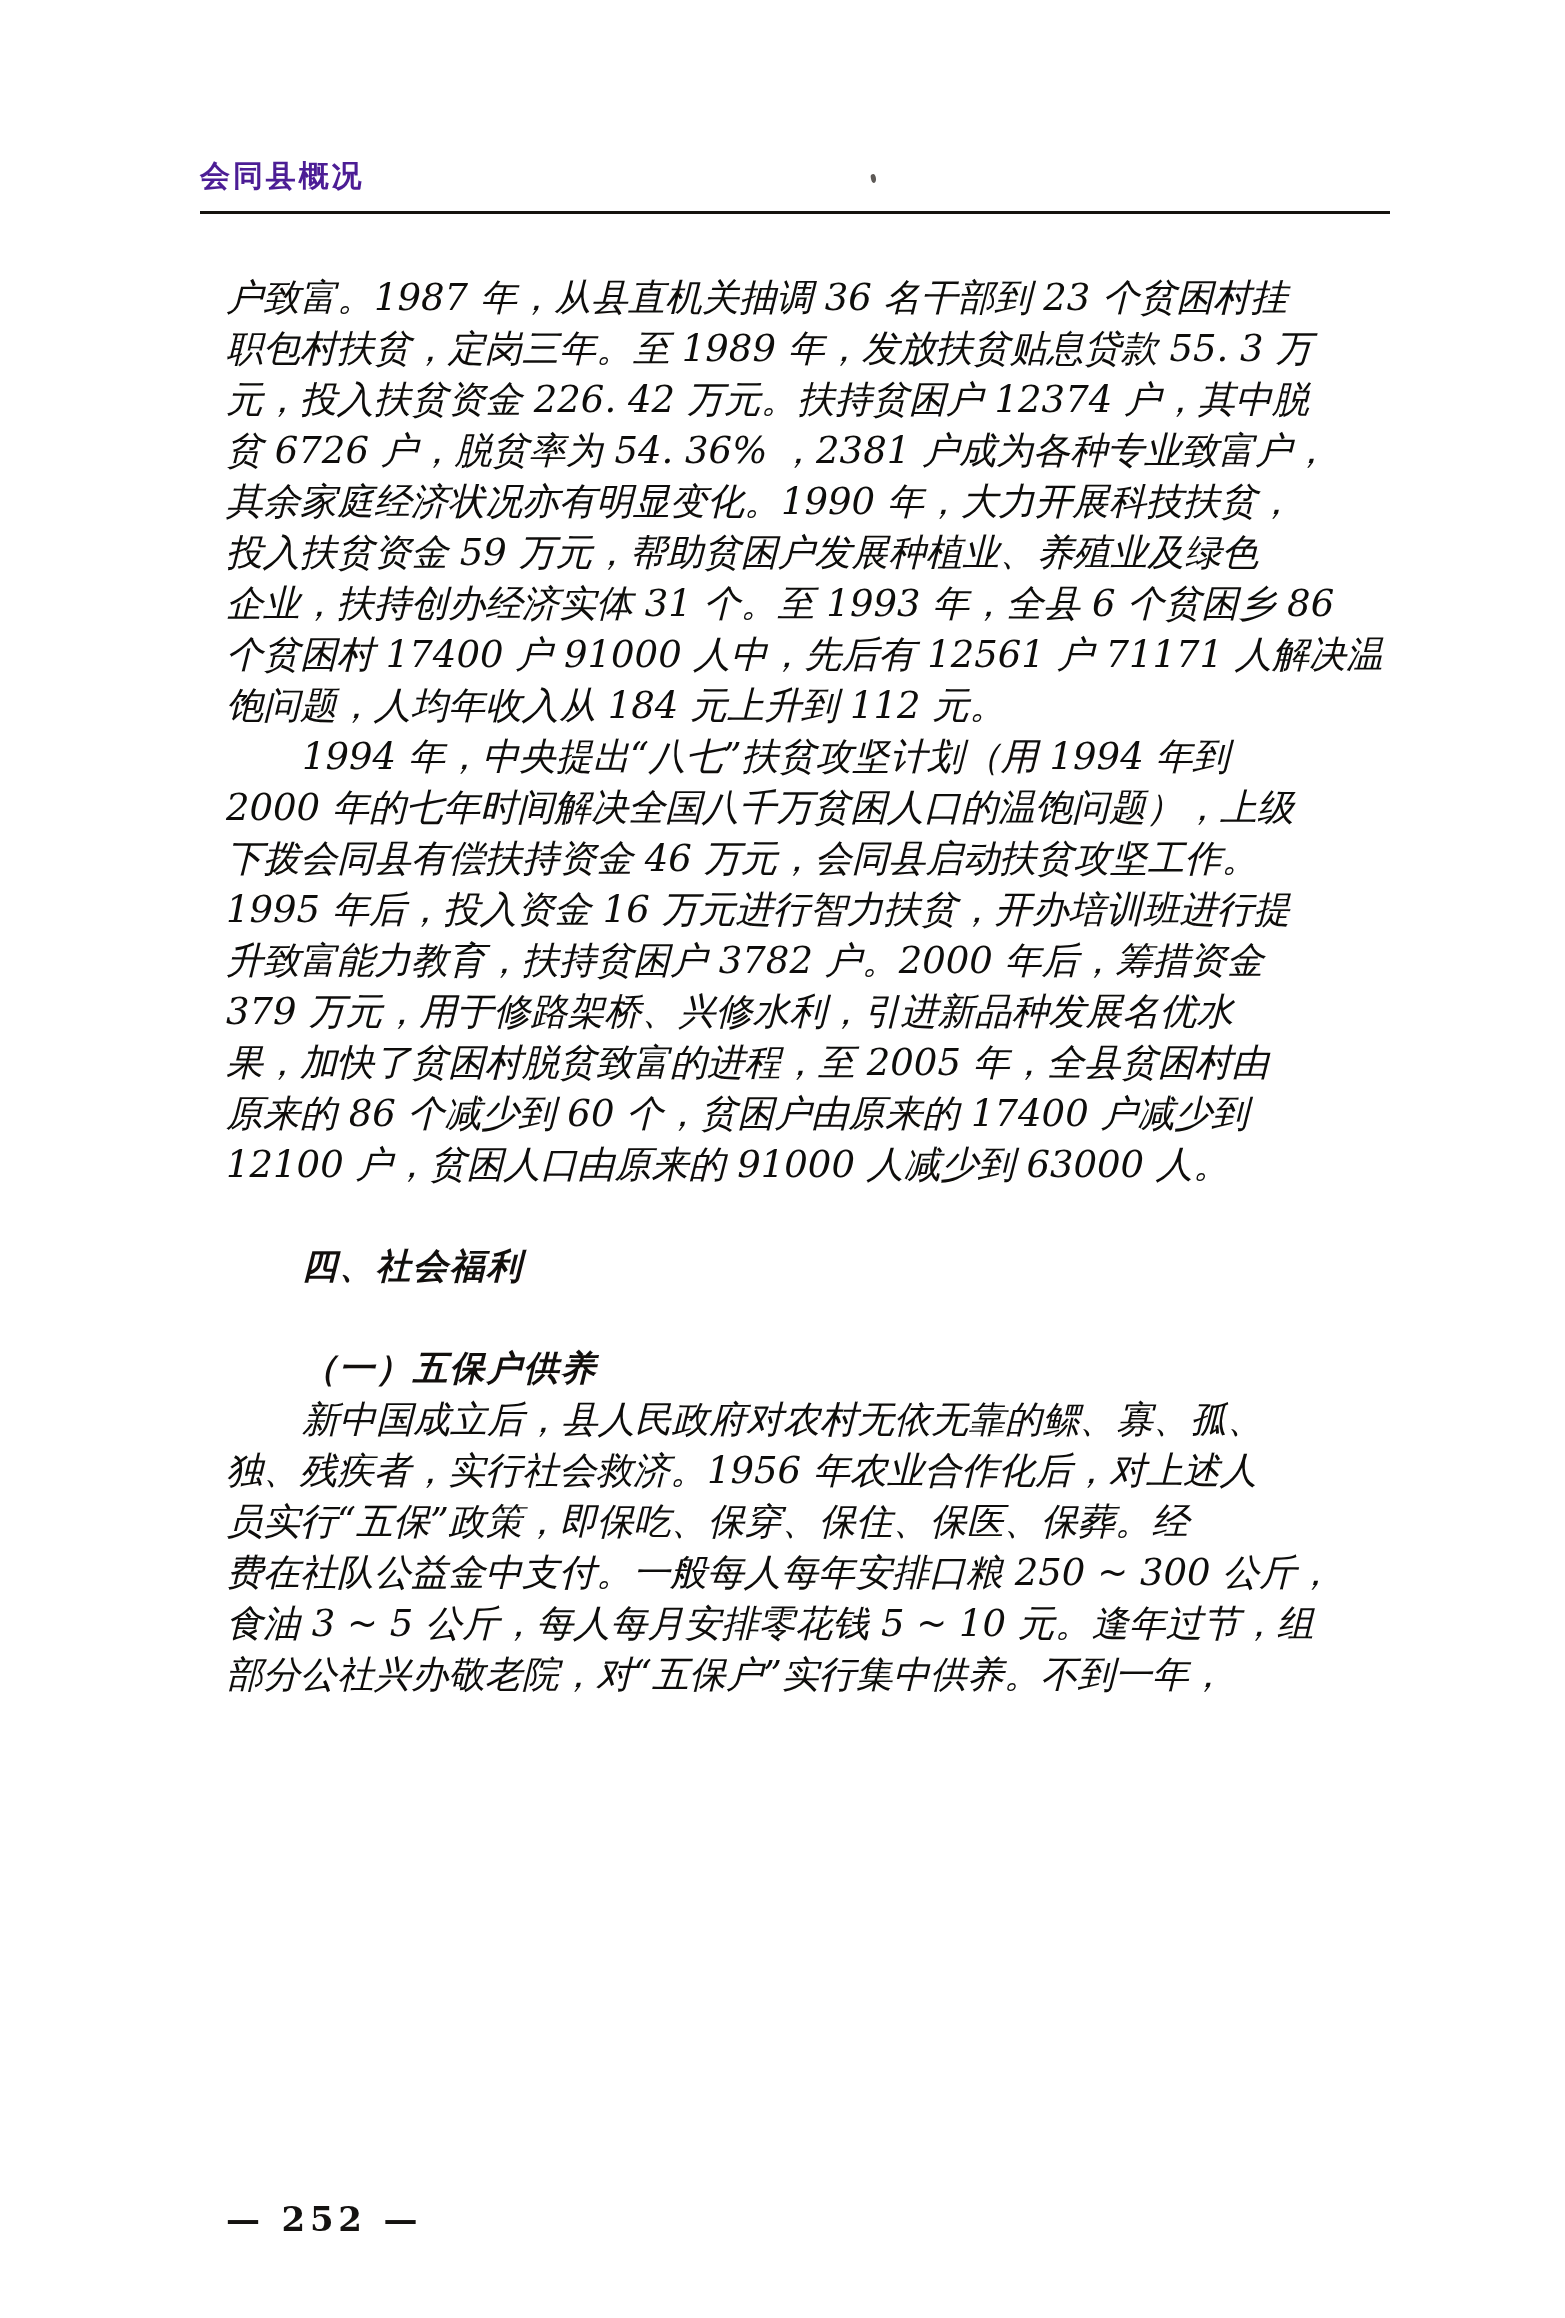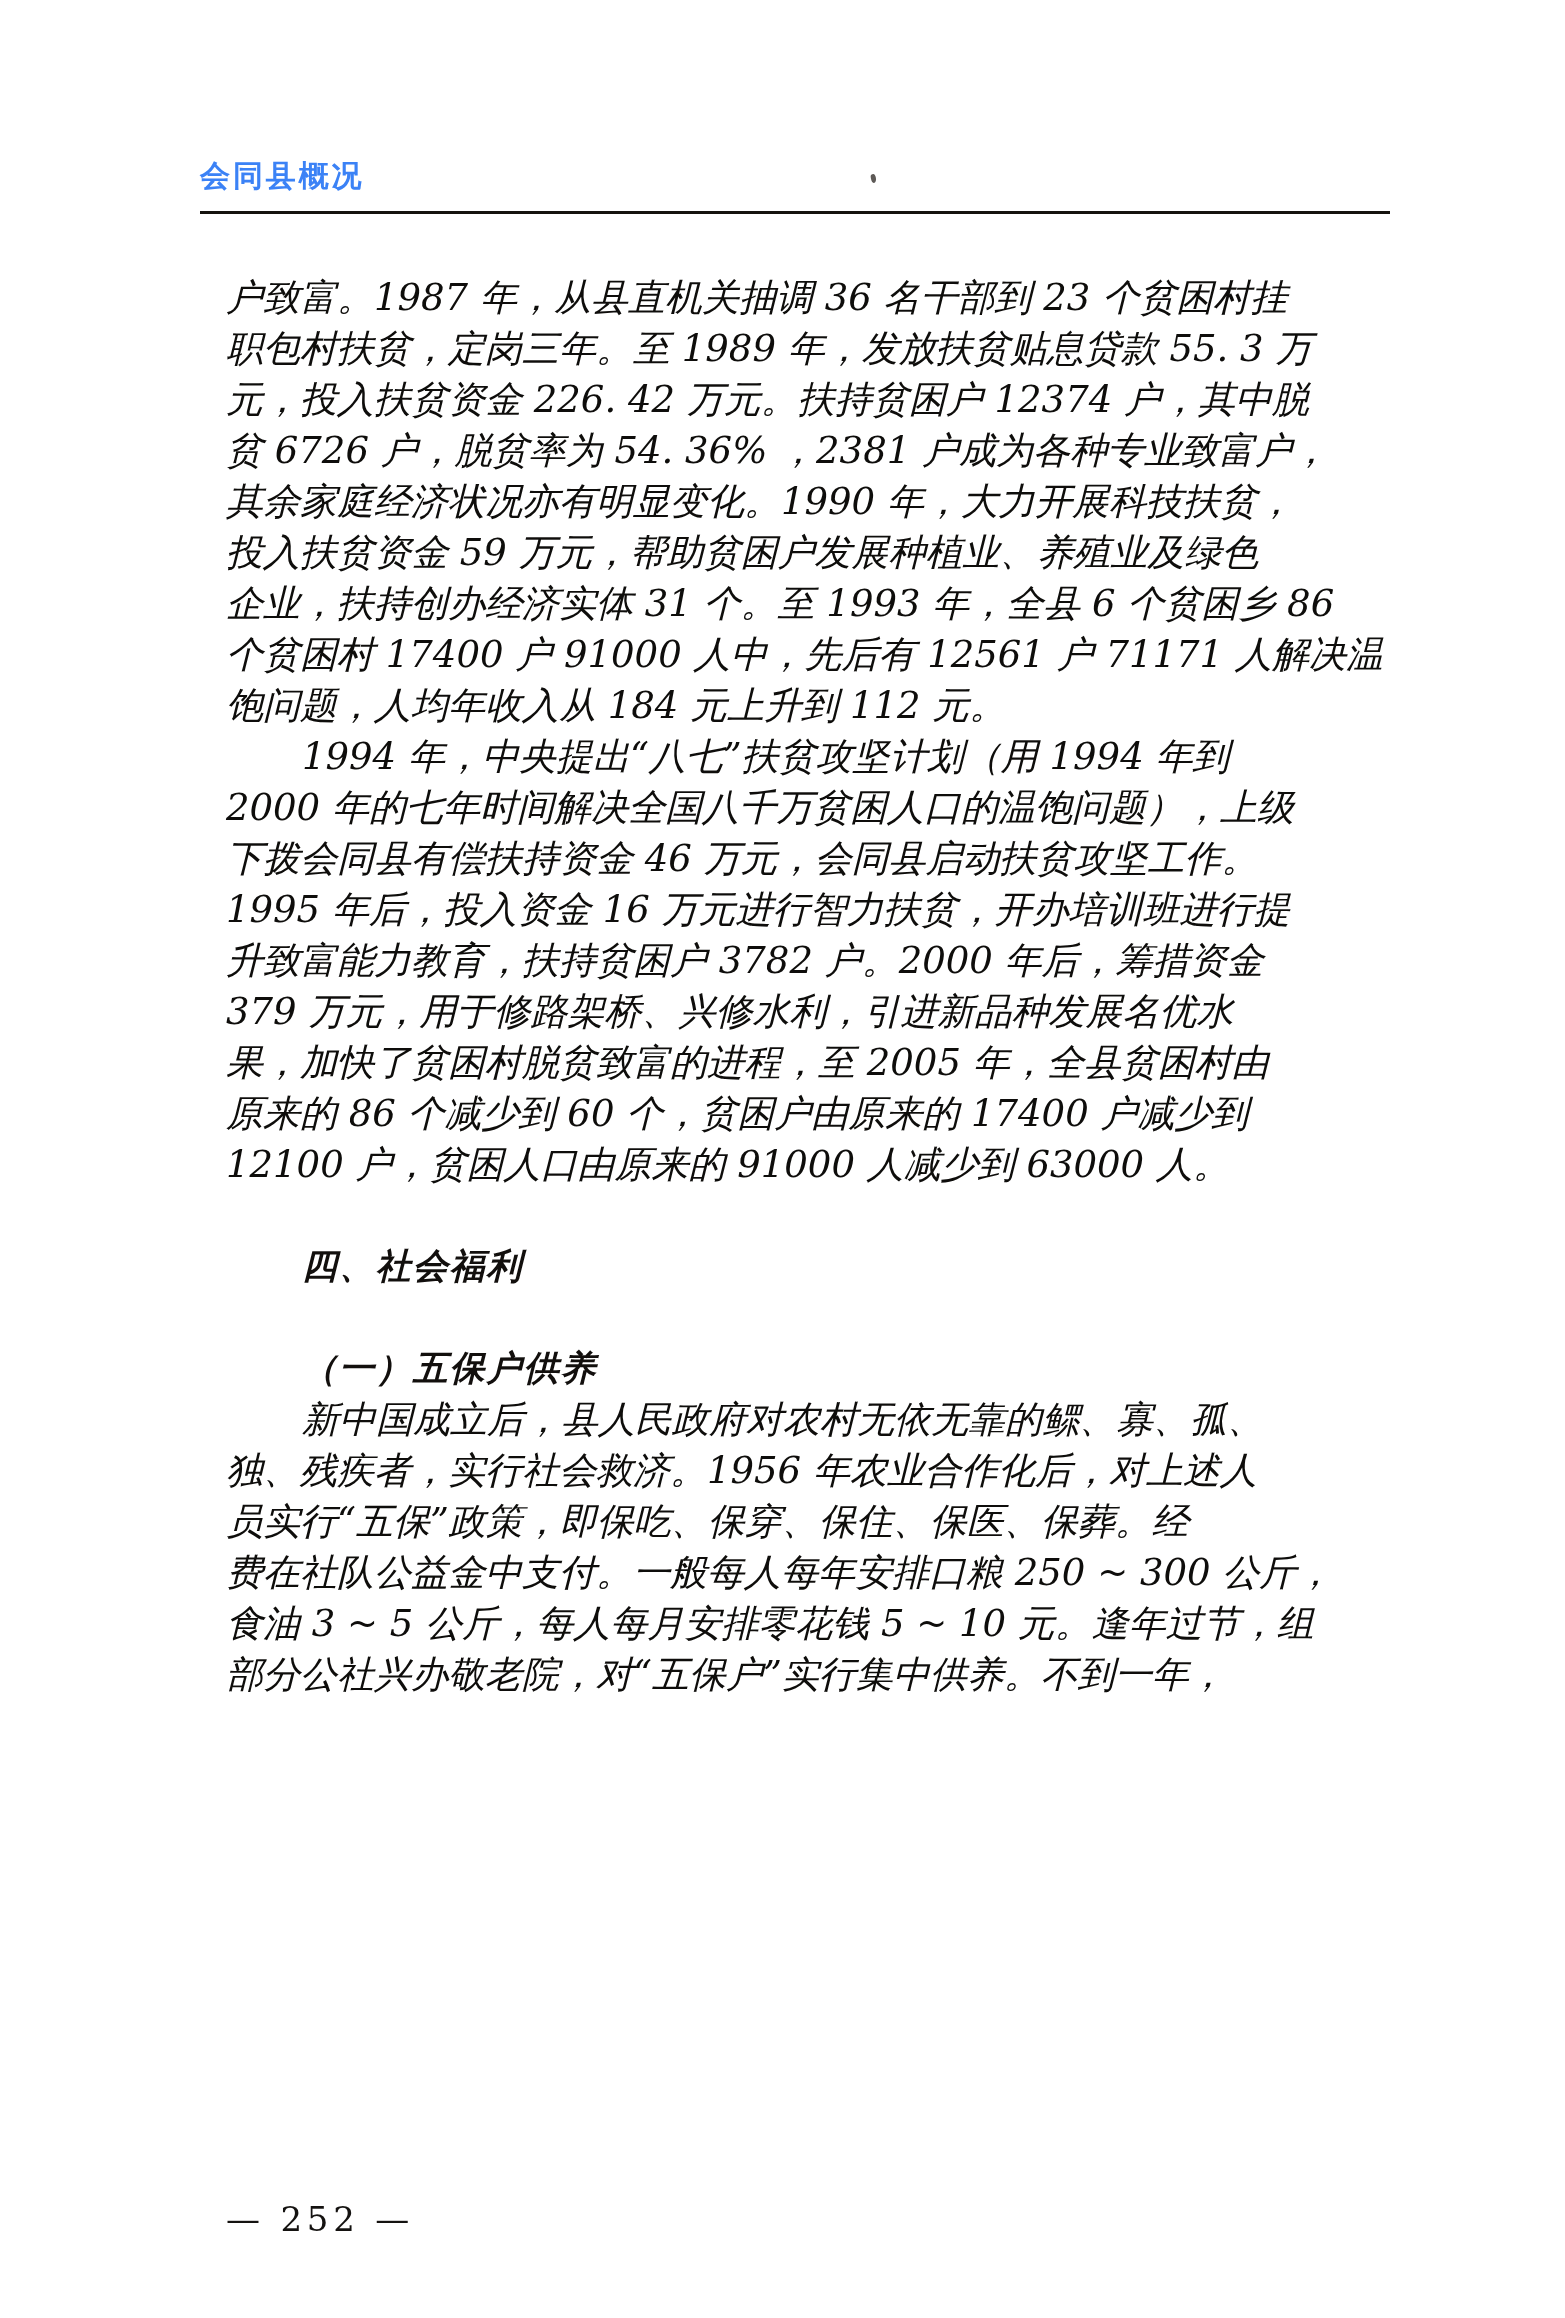--- a/index.html
+++ b/index.html
@@ -25,21 +25,21 @@
     left: 200px;
     top: 159px;
     width: 1190px;
   }
 
   .running-head {
     font-family: "DejaVu Sans", "Liberation Sans", sans-serif;
     font-size: 30px;
     font-weight: 700;
     letter-spacing: 2.9px;
-    color: #3b82f6;
+    color: #4c1d95;
     line-height: 1.1;
     white-space: nowrap;
   }
 
   .header-rule {
     margin-top: 19px;
     width: 1190px;
     height: 3.4px;
     background: #15130f;
   }
@@ -100,20 +100,21 @@
 
   
   .folio {
     position: absolute;
     left: 226px;
     top: 2199px;
     font-size: 34px;
     letter-spacing: 4.8px;
     color: #141210;
     white-space: pre;
+    font-weight: bold;
   }
 </style>
 </head>
 <body>
 
 <div class="page">
 
   <div class="header-zone">
     <div class="running-head">会同县概况</div>
     <div class="header-rule"></div>

